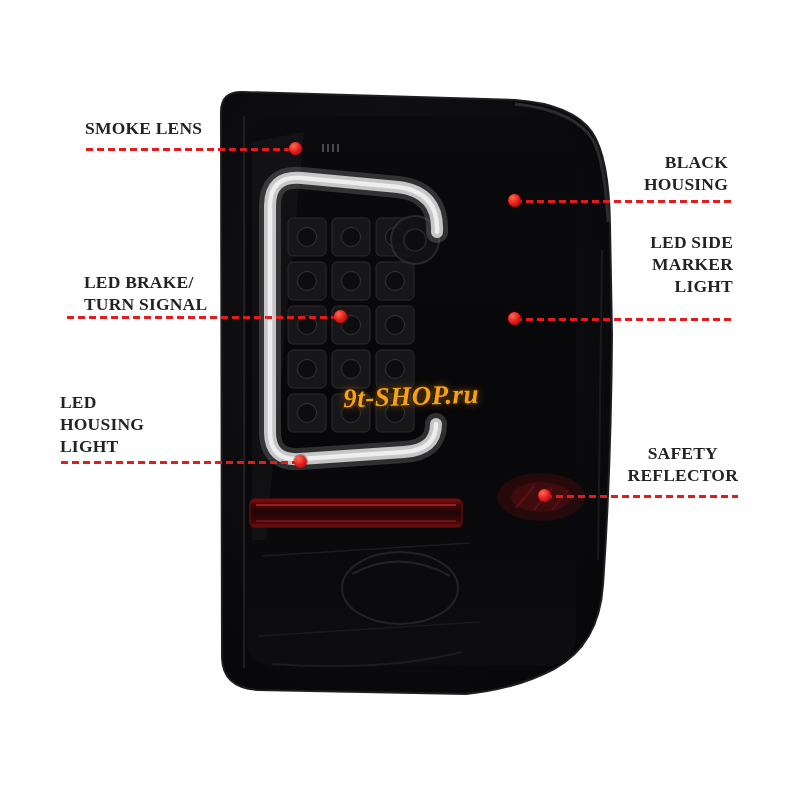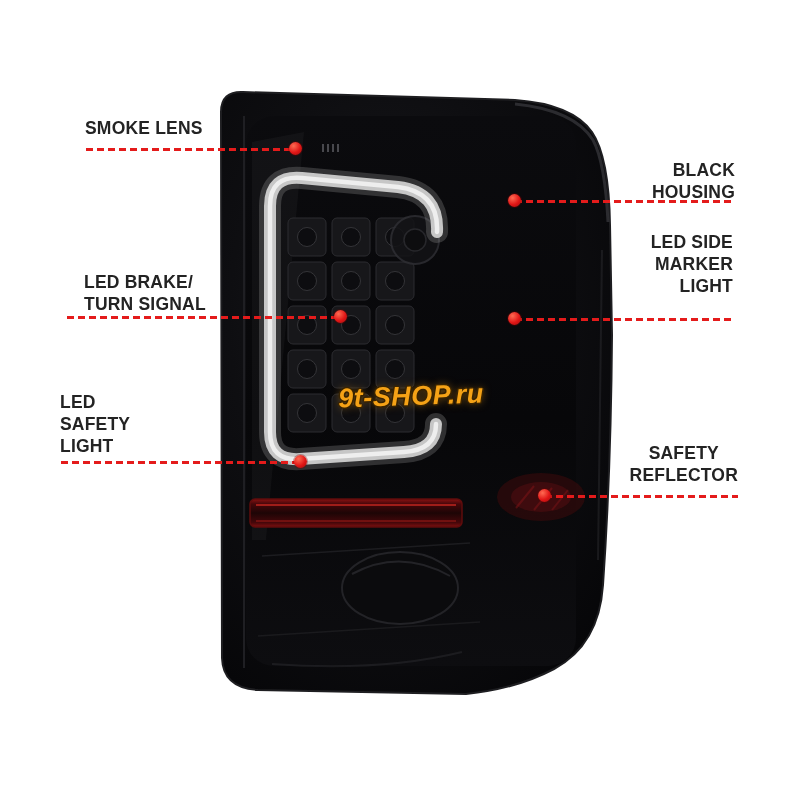--- a/index.html
+++ b/index.html
@@ -1,18 +1,18 @@
 <!DOCTYPE html>
 <html><head>
 <meta charset="utf-8">
 <style>
   html,body{margin:0;padding:0;background:#fff;}
   .stage{
     position:relative;width:800px;height:800px;background:#ffffff;
-    font-family:Liberation Sans, sans-serif;overflow:hidden;
+    font-family:Liberation Serif, serif;overflow:hidden;
   }
   svg{position:absolute;left:0;top:0;}
 
   
   .callout-label{
     position:absolute;font-size:17.5px;font-weight:700;color:#232323;
     line-height:22px;white-space:pre-line;letter-spacing:.2px;
   }
   .callout-label.right{text-align:right;}
   .callout-line{
@@ -30,21 +30,21 @@
   .co-smoke   .callout-dot  {left:289px;top:142px;}
 
   .co-brake   .callout-label{left:84px;top:271px;}
   .co-brake   .callout-line {left:67px;top:316px;width:272px;}
   .co-brake   .callout-dot  {left:334px;top:310px;}
 
   .co-running .callout-label{left:60px;top:391px;}
   .co-running .callout-line {left:61px;top:461px;width:238px;}
   .co-running .callout-dot  {left:294px;top:455px;}
 
-  .co-housing .callout-label{right:65px;top:151px;margin-top:8px;}
+  .co-housing .callout-label{right:72px;top:151px;}
   .co-housing .callout-line {left:515px;top:200px;width:220px;}
   .co-housing .callout-dot  {left:508px;top:194px;}
 
   .co-marker  .callout-label{right:67px;top:231px;}
   .co-marker  .callout-line {left:515px;top:318px;width:220px;}
   .co-marker  .callout-dot  {left:508px;top:312px;}
 
   .co-safety  .callout-label{right:62px;top:442px;text-align:center;}
   .co-safety  .callout-line {left:545px;top:495px;width:193px;}
   .co-safety  .callout-dot  {left:538px;top:489px;}
@@ -205,21 +205,21 @@
   <div class="callout co-marker">
     <div class="callout-label right">LED SIDE
 MARKER
 LIGHT</div>
     <div class="callout-line"></div>
     <div class="callout-dot"></div>
   </div>
 
   <div class="callout co-running">
     <div class="callout-label">LED
-SAFETY
+HOUSING
 LIGHT</div>
     <div class="callout-line"></div>
     <div class="callout-dot"></div>
   </div>
 
   <div class="callout co-safety">
     <div class="callout-label right">SAFETY
 REFLECTOR</div>
     <div class="callout-line"></div>
     <div class="callout-dot"></div>

